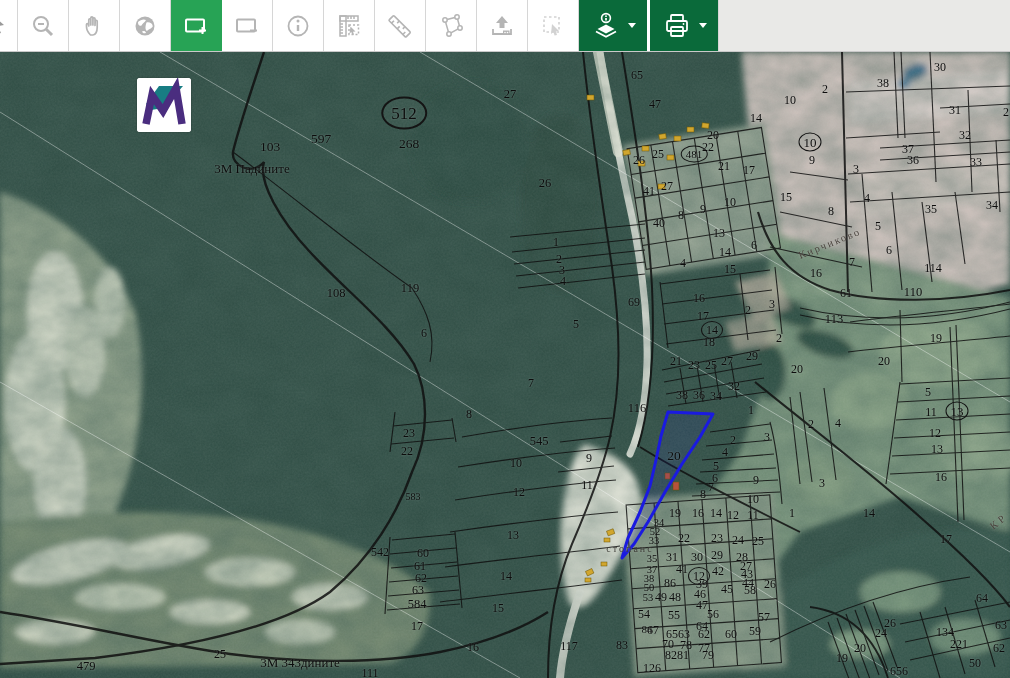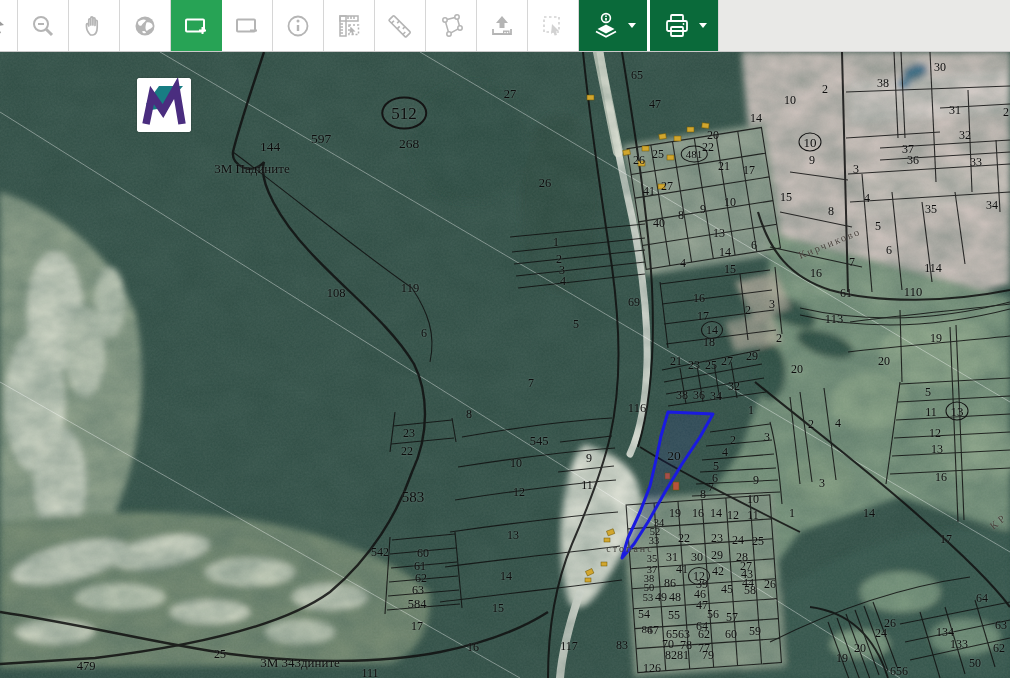--- a/index.html
+++ b/index.html
@@ -426,42 +426,42 @@
         <rect x="0" y="0" width="54" height="54" rx="3" fill="#ffffff"></rect>
         <polygon points="9,26 22,8 46,8 27,30 14,32" fill="#177d83"></polygon>
         <polyline points="9,46 15,17 26,33 39,10 45,46" fill="none" stroke="#4a2d7f" stroke-width="7.5" stroke-linejoin="miter"></polyline>
       </svg>
     </div>
 
     <div class="labels" id="map-labels">
         <span class="map-label circled bigcircle" style="left: 404px; top: 61px; font-size: 17px;">512</span>
         <span class="map-label" style="left: 409px; top: 92px; font-size: 13.5px;">268</span>
         <span class="map-label" style="left: 321px; top: 87px; font-size: 13.5px;">597</span>
-        <span class="map-label" style="left: 270px; top: 95px; font-size: 13.5px;">144</span>
+        <span class="map-label" style="left: 270px; top: 95px; font-size: 13.5px;">103</span>
         <span class="map-label" style="left: 252px; top: 116px; font-size: 13px;">3М Падините</span>
         <span class="map-label" style="left: 510px; top: 42px; font-size: 12.5px;">27</span>
         <span class="map-label" style="left: 545px; top: 131px; font-size: 12.5px;">26</span>
         <span class="map-label" style="left: 410px; top: 236px; font-size: 12.5px;">119</span>
         <span class="map-label" style="left: 336px; top: 241px; font-size: 12.5px;">108</span>
         <span class="map-label" style="left: 424px; top: 281px; font-size: 12px;">6</span>
         <span class="map-label" style="left: 556px; top: 190px; font-size: 12px;">1</span>
         <span class="map-label" style="left: 559px; top: 207px; font-size: 12px;">2</span>
         <span class="map-label" style="left: 562px; top: 218px; font-size: 12px;">3</span>
         <span class="map-label" style="left: 563px; top: 229px; font-size: 12px;">4</span>
         <span class="map-label" style="left: 576px; top: 272px; font-size: 12px;">5</span>
         <span class="map-label" style="left: 531px; top: 331px; font-size: 12px;">7</span>
         <span class="map-label" style="left: 469px; top: 362px; font-size: 12px;">8</span>
         <span class="map-label" style="left: 409px; top: 381px; font-size: 12px;">23</span>
         <span class="map-label" style="left: 407px; top: 399px; font-size: 12px;">22</span>
         <span class="map-label" style="left: 539px; top: 389px; font-size: 12.5px;">545</span>
         <span class="map-label" style="left: 516px; top: 411px; font-size: 12px;">10</span>
         <span class="map-label" style="left: 589px; top: 406px; font-size: 12px;">9</span>
         <span class="map-label" style="left: 587px; top: 433px; font-size: 12px;">11</span>
         <span class="map-label" style="left: 519px; top: 440px; font-size: 12px;">12</span>
-        <span class="map-label" style="left: 413px; top: 445px; font-size: 15px;">583</span>
+        <span class="map-label" style="left: 413px; top: 445px; font-size: 10px;">583</span>
         <span class="map-label" style="left: 513px; top: 483px; font-size: 12px;">13</span>
         <span class="map-label" style="left: 380px; top: 500px; font-size: 12px;">542</span>
         <span class="map-label" style="left: 423px; top: 501px; font-size: 12px;">60</span>
         <span class="map-label" style="left: 420px; top: 514px; font-size: 12px;">61</span>
         <span class="map-label" style="left: 421px; top: 526px; font-size: 12px;">62</span>
         <span class="map-label" style="left: 418px; top: 538px; font-size: 12px;">63</span>
         <span class="map-label" style="left: 417px; top: 552px; font-size: 12.5px;">584</span>
         <span class="map-label" style="left: 506px; top: 524px; font-size: 12px;">14</span>
         <span class="map-label" style="left: 498px; top: 556px; font-size: 12px;">15</span>
         <span class="map-label" style="left: 417px; top: 574px; font-size: 12px;">17</span>
@@ -555,21 +555,21 @@
         <span class="map-label" style="left: 750px; top: 538px; font-size: 12px;">58</span>
         <span class="map-label" style="left: 649px; top: 536px; font-size: 10.5px;">50</span>
         <span class="map-label" style="left: 648px; top: 546px; font-size: 10.5px;">53</span>
         <span class="map-label" style="left: 661px; top: 545px; font-size: 12px;">49</span>
         <span class="map-label" style="left: 675px; top: 545px; font-size: 12px;">48</span>
         <span class="map-label" style="left: 700px; top: 542px; font-size: 12px;">46</span>
         <span class="map-label" style="left: 702px; top: 553px; font-size: 12px;">47</span>
         <span class="map-label" style="left: 644px; top: 562px; font-size: 12px;">54</span>
         <span class="map-label" style="left: 674px; top: 563px; font-size: 12px;">55</span>
         <span class="map-label" style="left: 713px; top: 562px; font-size: 12px;">56</span>
-        <span class="map-label" style="left: 732px; top: 565px; font-size: 12px;">57</span>
+        <span class="map-label" style="left: 764px; top: 565px; font-size: 12px;">57</span>
         <span class="map-label" style="left: 702px; top: 574px; font-size: 12px;">64</span>
         <span class="map-label" style="left: 653px; top: 578px; font-size: 12px;">67</span>
         <span class="map-label" style="left: 672px; top: 582px; font-size: 12px;">65</span>
         <span class="map-label" style="left: 684px; top: 582px; font-size: 12px;">63</span>
         <span class="map-label" style="left: 704px; top: 582px; font-size: 12px;">62</span>
         <span class="map-label" style="left: 731px; top: 582px; font-size: 12px;">60</span>
         <span class="map-label" style="left: 755px; top: 579px; font-size: 12px;">59</span>
         <span class="map-label" style="left: 622px; top: 593px; font-size: 12px; text-align: center;">83</span>
         <span class="map-label" style="left: 668px; top: 592px; font-size: 12px;">70</span>
         <span class="map-label" style="left: 686px; top: 593px; font-size: 12px;">78</span>
@@ -622,18 +622,18 @@
         <span class="map-label" style="left: 946px; top: 487px; font-size: 12px;">17</span>
         <span class="map-label" style="left: 999px; top: 470px; font-size: 10.5px; transform: translate(-50%, -50%) rotate(-38deg); color: rgb(74, 68, 62); letter-spacing: 3px;">КР</span>
         <span class="map-label" style="left: 982px; top: 546px; font-size: 12px;">64</span>
         <span class="map-label" style="left: 1001px; top: 573px; font-size: 12px;">63</span>
         <span class="map-label" style="left: 999px; top: 596px; font-size: 12px;">62</span>
         <span class="map-label" style="left: 890px; top: 571px; font-size: 12px;">26</span>
         <span class="map-label" style="left: 881px; top: 581px; font-size: 12px;">24</span>
         <span class="map-label" style="left: 860px; top: 596px; font-size: 12px;">20</span>
         <span class="map-label" style="left: 842px; top: 606px; font-size: 12px;">19</span>
         <span class="map-label" style="left: 945px; top: 580px; font-size: 12px;">134</span>
-        <span class="map-label" style="left: 959px; top: 592px; font-size: 12px;">133</span>
+        <span class="map-label" style="left: 959px; top: 592px; font-size: 12px;">221</span>
         <span class="map-label" style="left: 975px; top: 611px; font-size: 12px;">50</span>
         <span class="map-label" style="left: 899px; top: 619px; font-size: 12px;">656</span>
       </div>
   </div>
 </div>
 
 </body></html>

